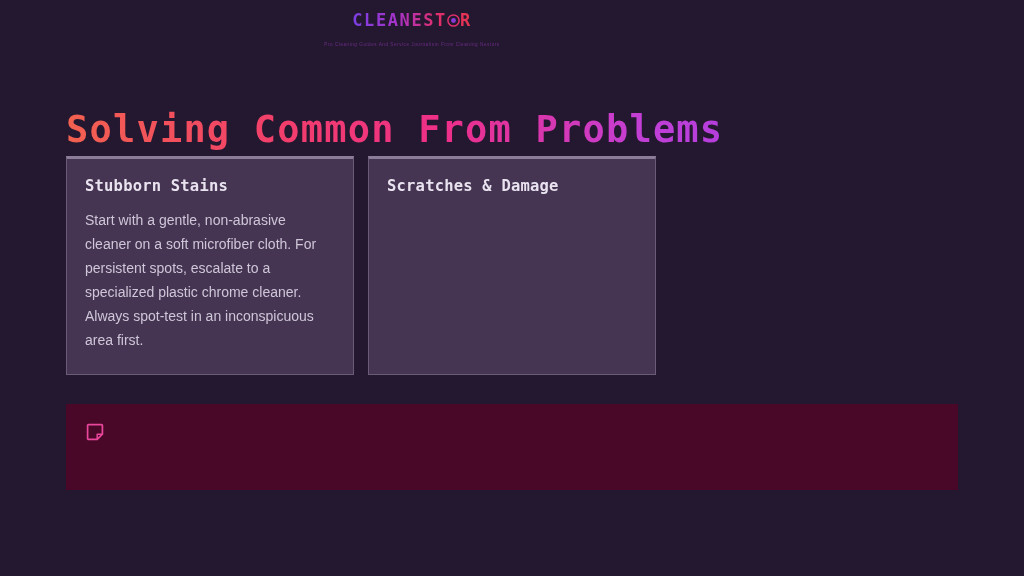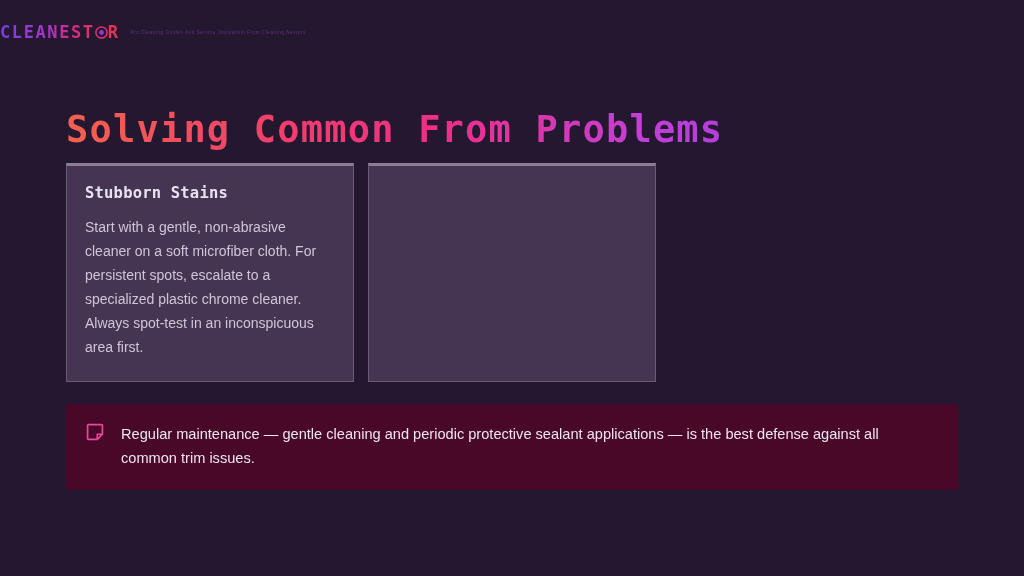--- a/index.html
+++ b/index.html
@@ -16,20 +16,21 @@
   }
 
   
   .logo-bar {
     position: absolute;
     top: 12px;
     left: 0;
     width: 824px;
     height: 40px;
     display: flex;
+    flex-direction: column;
     align-items: center;
     justify-content: flex-start;
     gap: 11px;
   }
   .logo-word {
     font-family: "DejaVu Sans Mono", monospace;
     font-size: 17px;
     font-weight: bold;
     letter-spacing: 1.6px;
     line-height: 1;
@@ -74,21 +75,21 @@
     -webkit-background-clip: text;
     background-clip: text;
     color: transparent;
     -webkit-text-fill-color: transparent;
   }
 
   
   .cards {
     position: absolute;
     left: 66px;
-    top: 163px;
+    top: 156px;
     width: 892px;
     display: flex;
     gap: 14px;
   }
   .card {
     width: 288px;
     box-sizing: border-box;
     background: #453553;
     border: 1px solid #6B5B79;
     border-top: 3px solid #8C7C99;
@@ -166,25 +167,25 @@
 
   <div class="card">
     <div class="card-title">Stubborn Stains</div>
     <p class="card-body">
       <span>Start with a gentle, non-abrasive cleaner on a soft microfiber cloth. For persistent spots, escalate to a specialized plastic chrome cleaner. Always spot-test in an inconspicuous area first.</span>
     </p>
   </div>
 
 
   <div class="card">
+    <div class="card-title">Scratches &amp; Damage</div>
   </div>
 
 </div>
 
 <div class="callout">
   <span class="callout-icon">
     <svg viewBox="0 0 18 18" width="18" height="18" xmlns="http://www.w3.org/2000/svg">
       <path d="M2.6 1.6 H15.4 A1 1 0 0 1 16.4 2.6 V11.2 L11.2 16.4 H2.6 A1 1 0 0 1 1.6 15.4 V2.6 A1 1 0 0 1 2.6 1.6 Z" fill="none" stroke="#E8479B" stroke-width="1.7" stroke-linejoin="round"></path>
       <path d="M16.4 11.2 H11.2 V16.4" fill="none" stroke="#E8479B" stroke-width="1.5" stroke-linejoin="round"></path>
     </svg>
   </span>
-  <div class="callout-text">Regular maintenance — gentle cleaning and periodic protective sealant applications — is the best defense against all common trim issues.</div>
 </div>
 
 </body></html>

